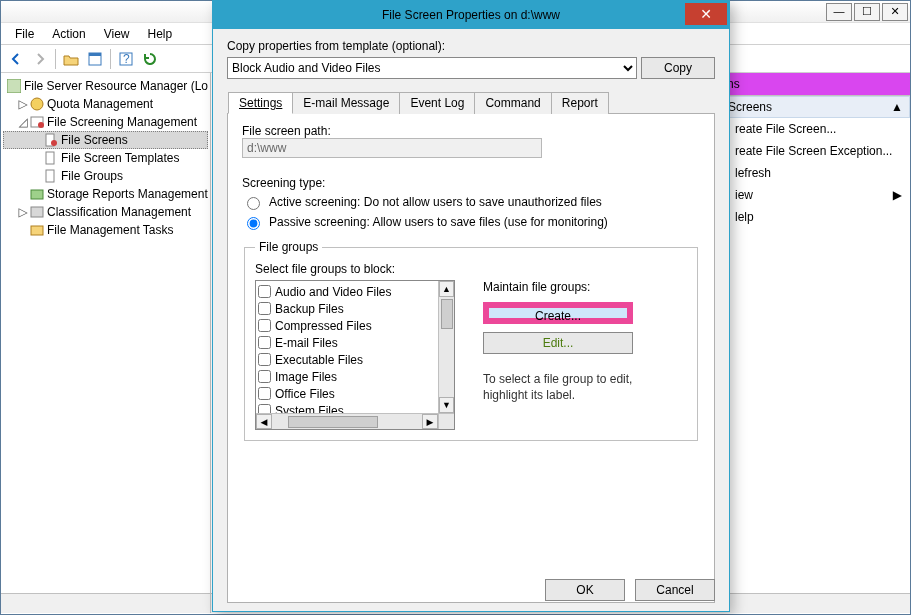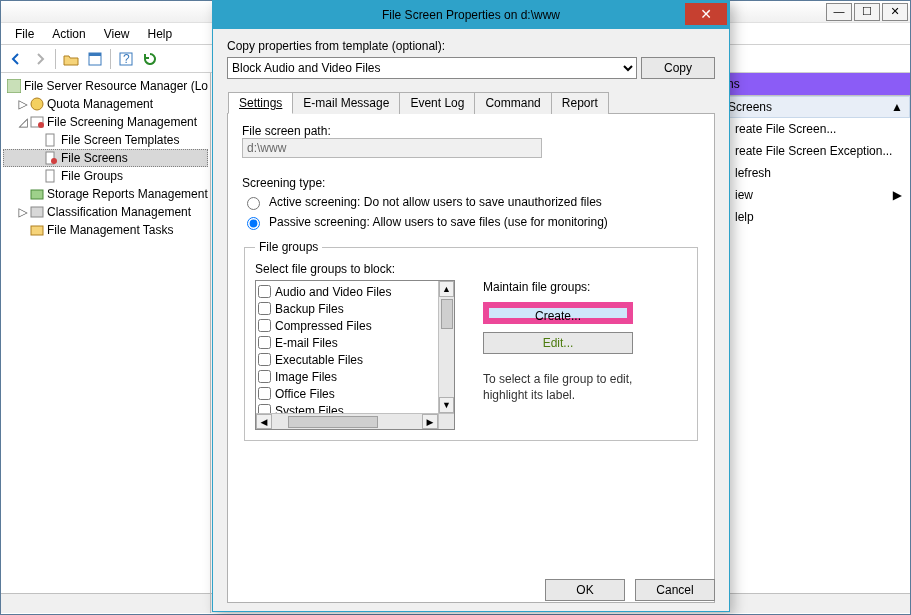--- a/index.html
+++ b/index.html
@@ -15,21 +15,21 @@
   .tbicon { width:22px; height:22px; border:1px solid transparent; display:flex; align-items:center; justify-content:center; }
   .sep { width:1px; height:20px; background:#c0c0c0; margin:0 2px;}
   .mmc-body { display:flex; height: 520px; }
   .tree { width: 210px; border-right:1px solid #c0c0c0; padding: 4px 2px; overflow:hidden;}
   .tree-row { display:flex; align-items:center; height:18px; white-space:nowrap; padding-left:4px;}
   .tree-row .tw { width:12px; text-align:center; color:#555;}
   .tree-row .ic { width:16px; height:16px; display:inline-flex; align-items:center; justify-content:center; margin-right:2px;}
   .tree-row.sel { background:#d8d8d8; outline:1px dotted #808080; outline-offset:-1px;}
   .center { flex:1; }
   .actions { width:190px; border-left:1px solid #c0c0c0; display:flex; flex-direction:column;}
-  .actions-hd { background:#8b5cf6; border-bottom:1px solid #c0c0c0; padding:4px 6px; font-weight:400;}
+  .actions-hd { background:#d946ef; border-bottom:1px solid #c0c0c0; padding:4px 6px; font-weight:400;}
   .actions-sub { background:#e8eef7; border:1px solid #c8d8ea; padding:3px 6px; display:flex; justify-content:space-between; align-items:center;}
   .actions-item { padding:4px 8px 4px 14px; display:flex; align-items:center; justify-content:space-between;}
   .mmc-status { height:20px; border-top:1px solid #c0c0c0; background:#f0f0f0;}
   .mmc-status .cell{display:inline-block;border-right:1px solid #c0c0c0;height:100%;}
 
   
   .dlg { position:absolute; left:212px; top:0; width:518px; height:612px; background:#f0f0f0; border:1px solid #2ea2c9; box-shadow: 4px 4px 12px rgba(0,0,0,.25);}
   .dlg-title { height:28px; background:#2ea2c9; color:#000; display:flex; align-items:center; justify-content:center; position:relative; font-size:13px;}
   .dlg-close { position:absolute; right:2px; top:2px; width:42px; height:22px; background:#c64030; color:#fff; display:flex; align-items:center; justify-content:center; font-size:14px;}
   .dlg-body { padding: 10px 14px 8px 14px; }
@@ -143,36 +143,36 @@
       <div class="tree-row" style="padding-left:14px">
         <span class="tw">◿</span>
         <span class="ic">
             <svg width="14" height="14">
               <rect x="1" y="2" width="12" height="10" fill="#fff" stroke="#888"></rect>
               <circle cx="11" cy="10" r="3" fill="#d04040"></circle>
             </svg>
           </span>
         <span>File Screening Management</span>
       </div>
-      <div class="tree-row" style="padding-left:40px">
-        <span class="ic">
-            <svg width="14" height="14">
-              <rect x="2" y="1" width="8" height="12" fill="#fff" stroke="#888"></rect>
-            </svg>
-          </span>
-        <span>File Screen Templates</span>
-      </div>
       <div class="tree-row sel" style="padding-left:40px">
         <span class="ic">
             <svg width="14" height="14">
               <rect x="2" y="1" width="8" height="12" fill="#fff" stroke="#888"></rect>
               <circle cx="10" cy="10" r="3" fill="#d04040"></circle>
             </svg>
           </span>
         <span>File Screens</span>
+      </div>
+      <div class="tree-row" style="padding-left:40px">
+        <span class="ic">
+            <svg width="14" height="14">
+              <rect x="2" y="1" width="8" height="12" fill="#fff" stroke="#888"></rect>
+            </svg>
+          </span>
+        <span>File Screen Templates</span>
       </div>
       <div class="tree-row" style="padding-left:40px">
         <span class="ic">
             <svg width="14" height="14">
               <rect x="2" y="1" width="8" height="12" fill="#fff" stroke="#888"></rect>
             </svg>
           </span>
         <span>File Groups</span>
       </div>
       <div class="tree-row" style="padding-left:14px">

